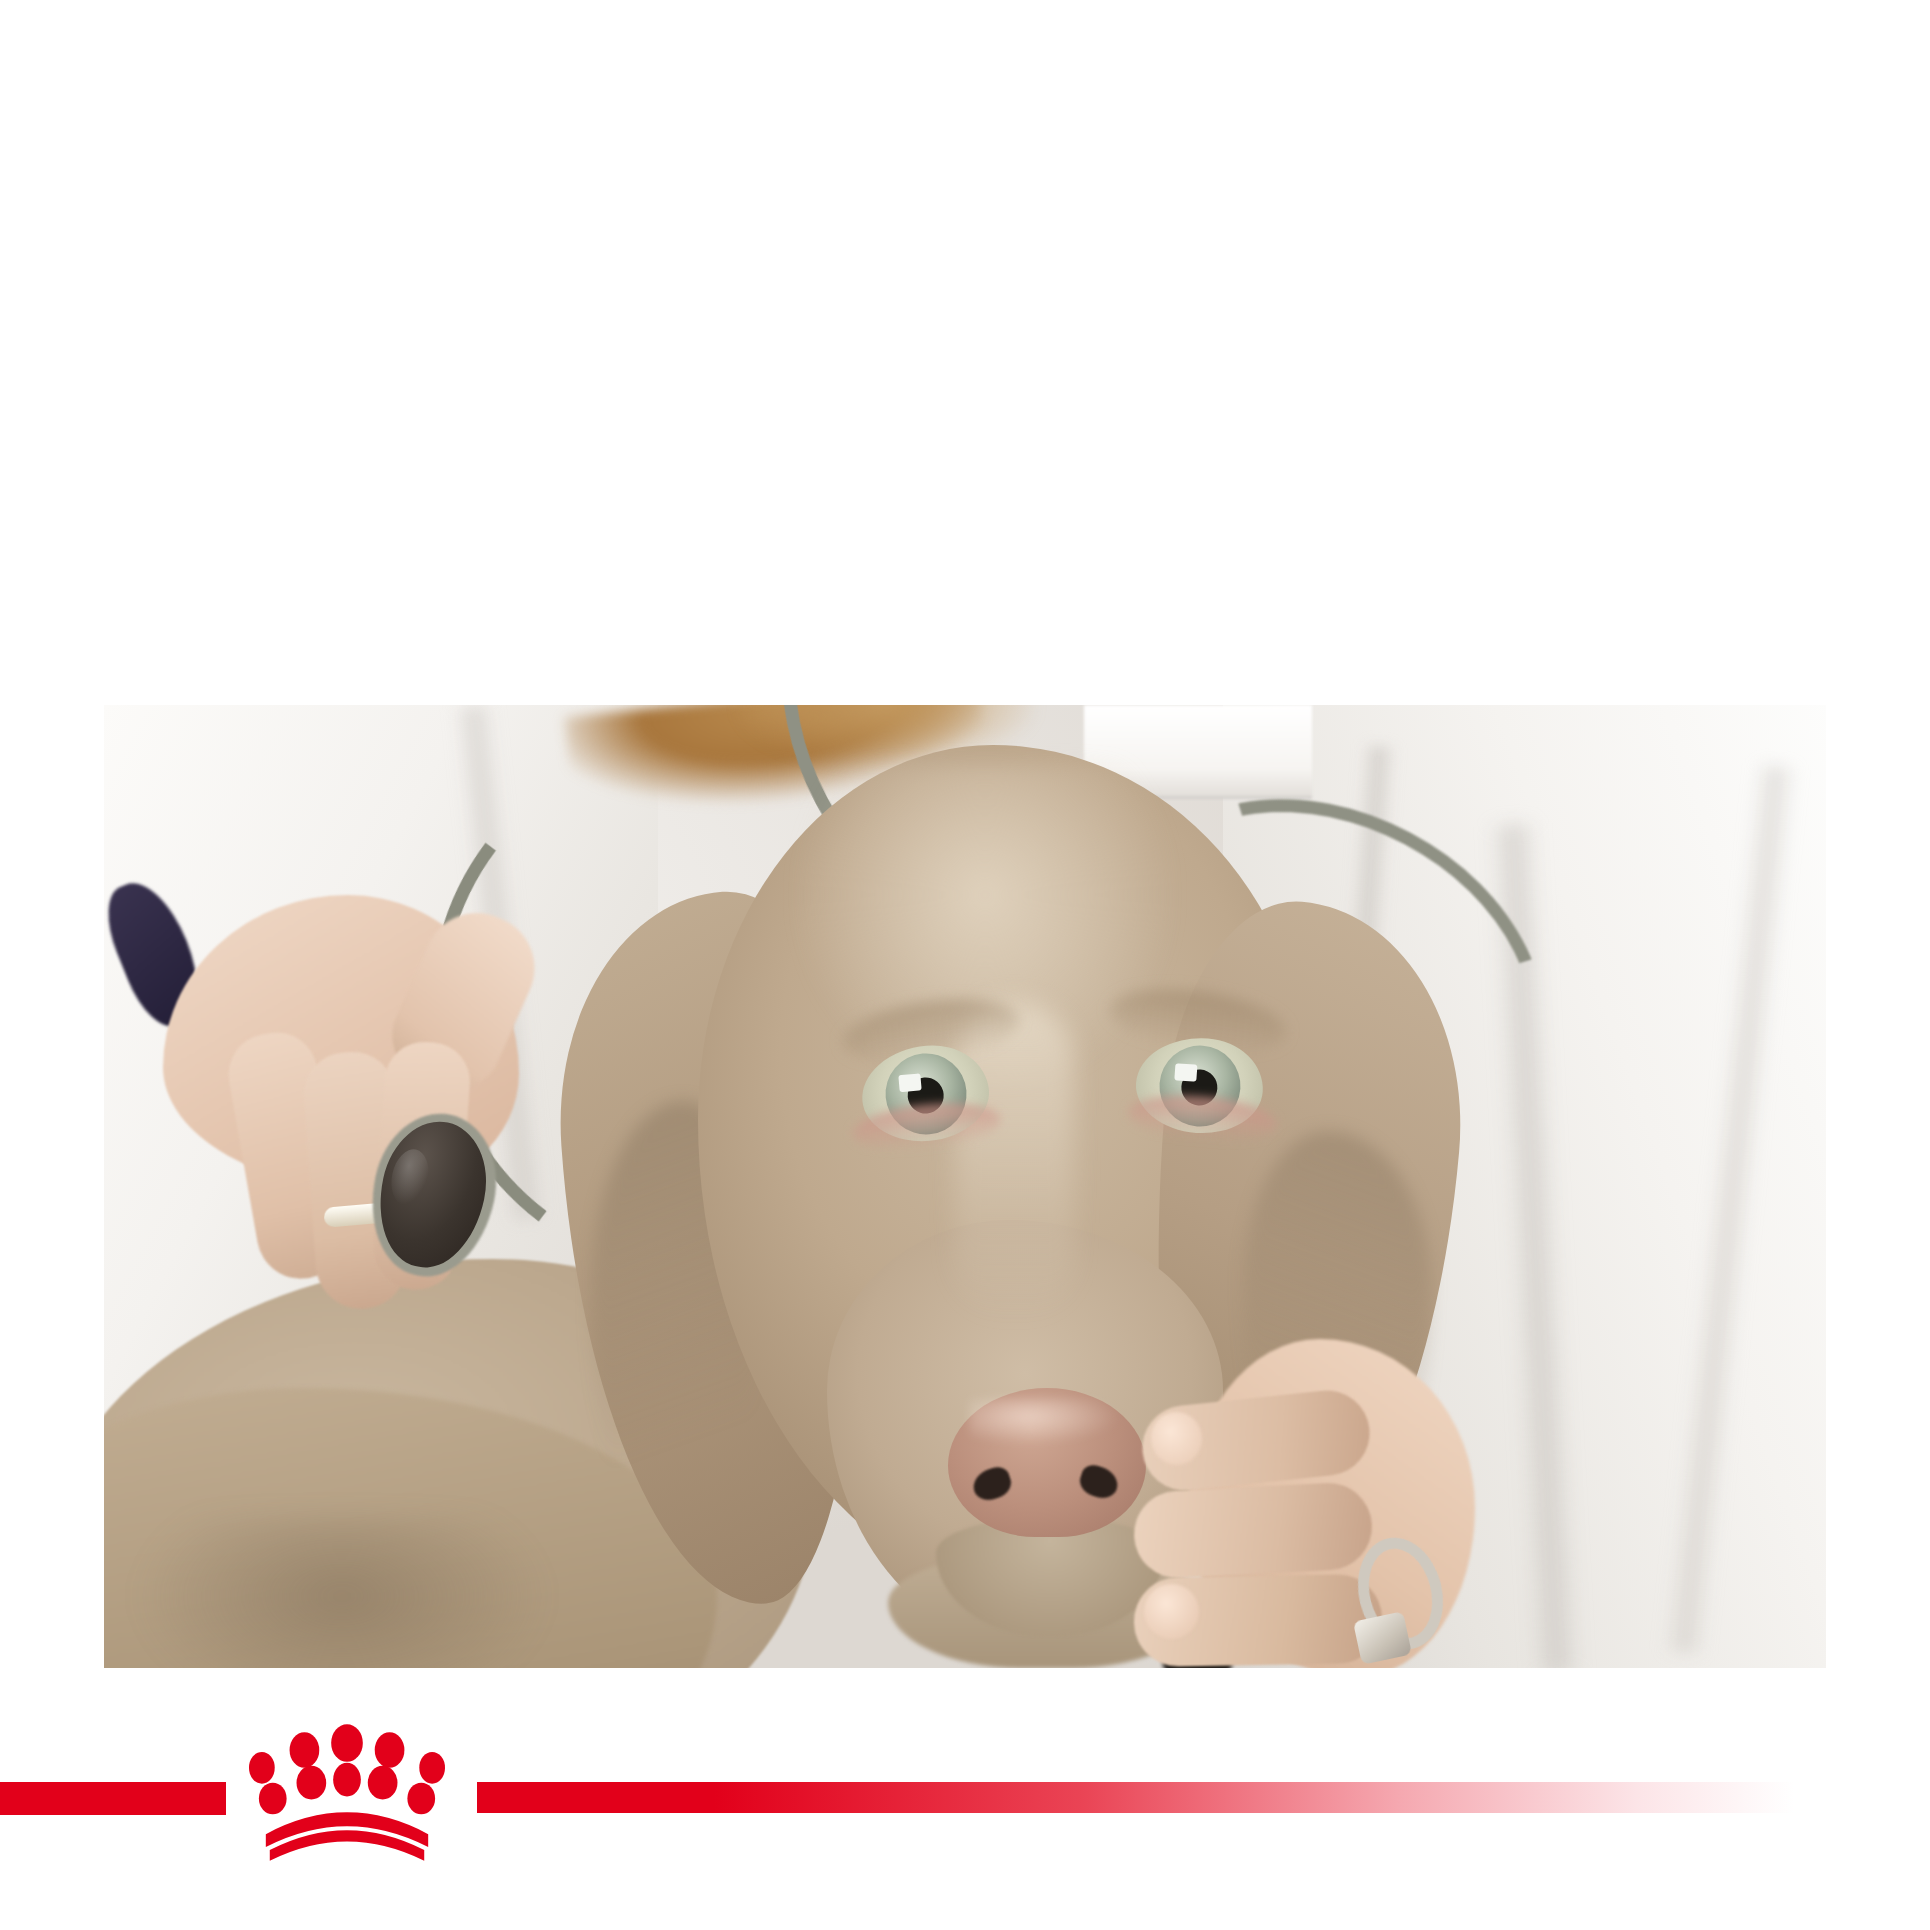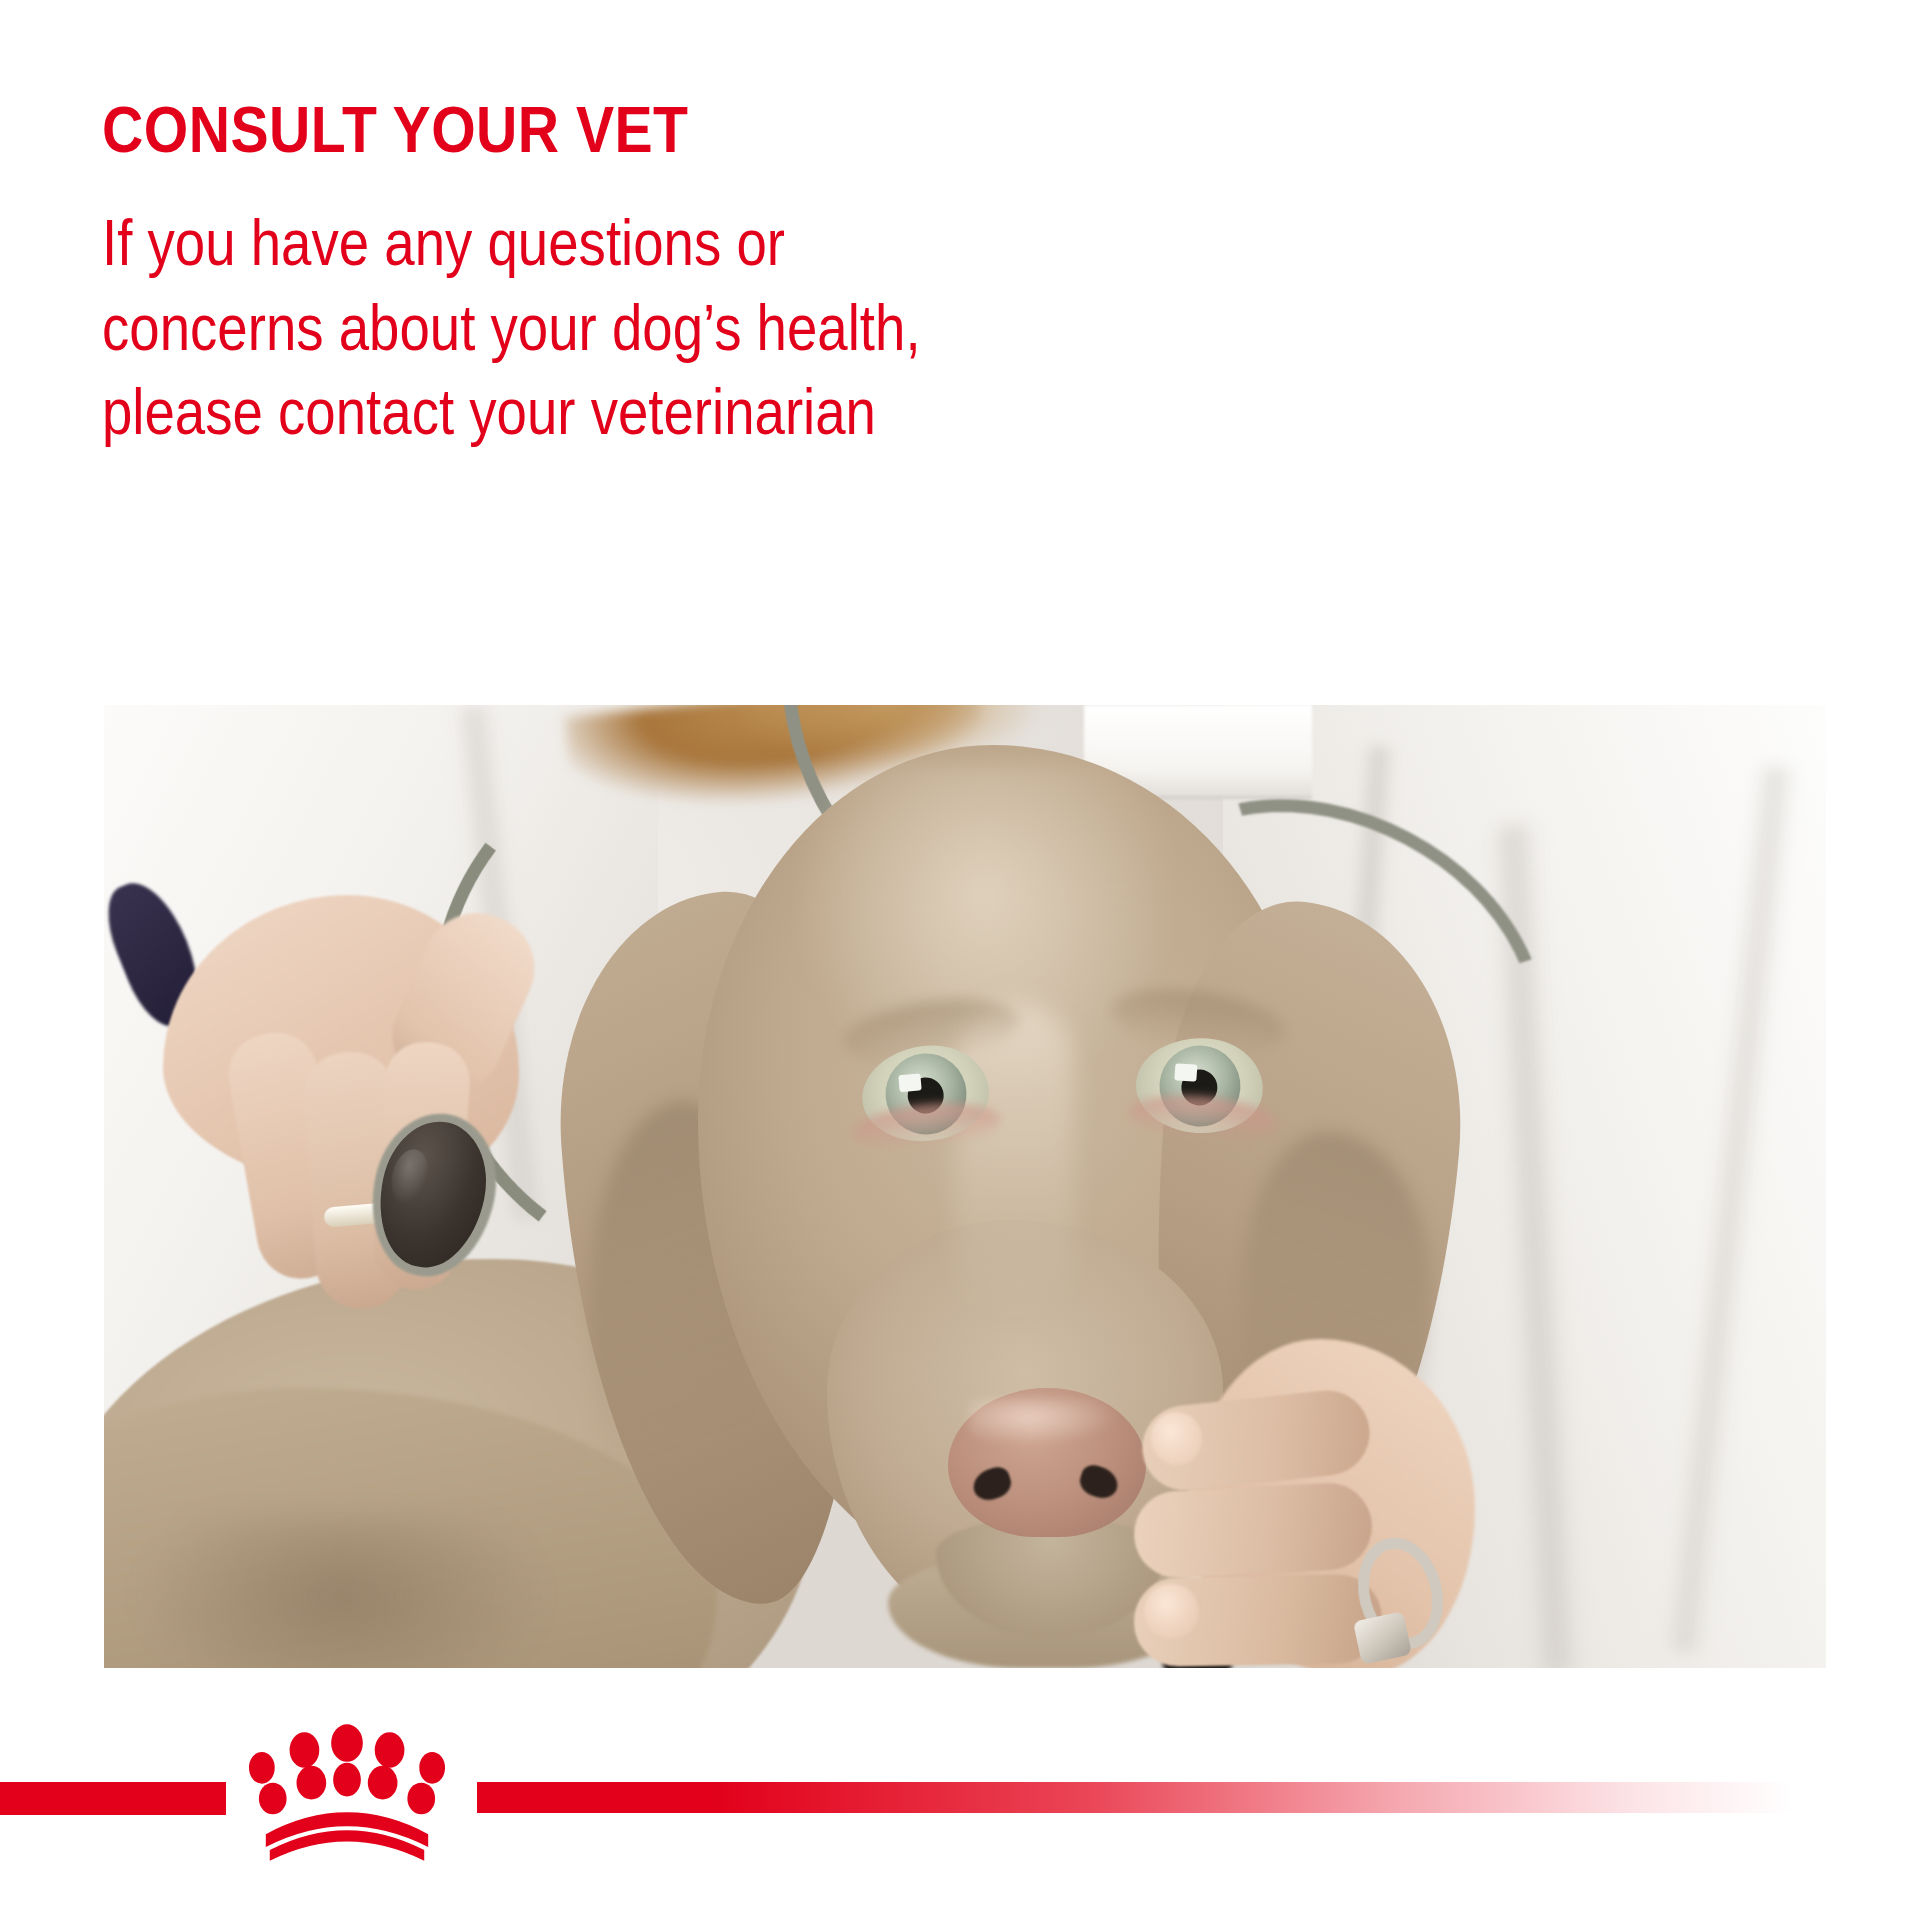--- a/index.html
+++ b/index.html
@@ -467,27 +467,20 @@
     left: 248px; top: 1723px;
     width: 198px; height: 149px;
   }
   .crown svg { display: block; width: 100%; height: 100%; }
 </style>
 </head>
 <body>
 
 <div id="page">
 
-  <div class="text-block">
-    <div class="headline">CONSULT YOUR VET</div>
-
-    <div class="body-line">If you have any questions or</div>
-    <div class="body-line">concerns about your dog’s health,</div>
-    <div class="body-line">please contact your veterinarian</div>
-  </div>
 
   <div class="photo">
     <div class="photo-inner">
 
       <div class="ph wall"></div>
       <div class="ph coat-left"></div>
       <div class="ph coat-right"></div>
       <div class="ph coat-fold-a"></div>
       <div class="ph coat-fold-b"></div>
       <div class="ph coat-fold-c"></div>

